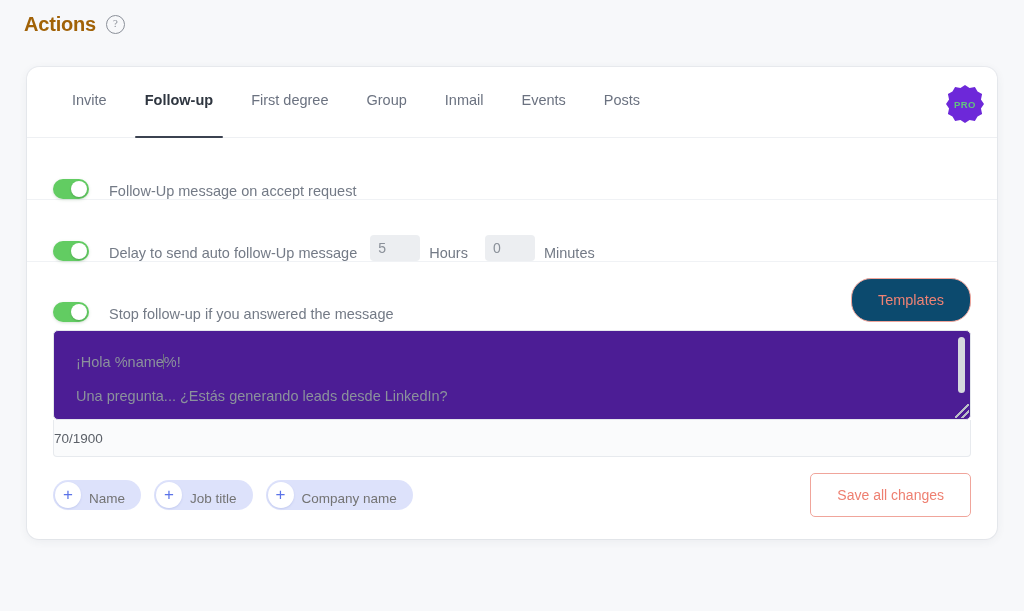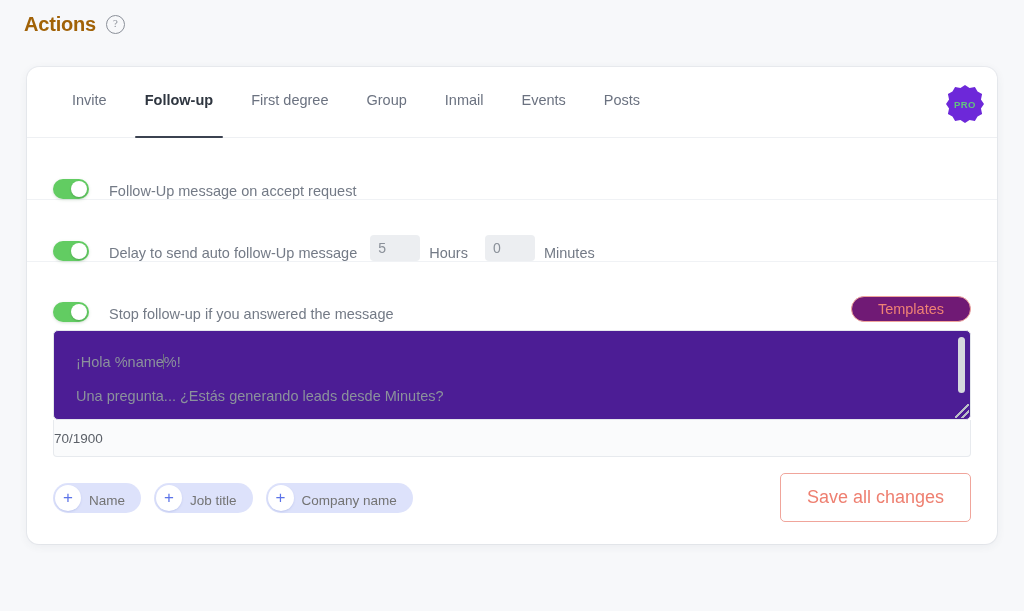--- a/index.html
+++ b/index.html
@@ -168,24 +168,24 @@
     font-size: 14.5px;
     color: #737a86;
     margin-right: 4px;
     margin-top: 42px;
   }
   .spacer { flex: 1 1 auto; }
 
   .templates-btn {
     border: 1px solid #f0a59b;
     color: #ef8274;
-    background: #701a75;
+    background: #0c4a6e;
     border-radius: 20px;
     font-size: 14.5px;
-    padding: 4px 26px;
+    padding: 13px 26px;
     cursor: pointer;
     font-family: "Liberation Sans", sans-serif;
   }
 
   
   .editor-wrap {
     padding: 8px 26px 0 26px;
   }
   .msg-area {
     position: relative;
@@ -284,21 +284,21 @@
   .chip-label {
     font-size: 13.5px;
     color: #737373;
     margin-top: 6px;
   }
   .save-btn {
     border: 1px solid #f0a59b;
     color: #ee7f70;
     background: #ffffff;
     border-radius: 5px;
-    font-size: 18px;
+    font-size: 14px;
     padding: 13px 26px;
     cursor: pointer;
     font-family: "Liberation Sans", sans-serif;
   }
 </style>
 </head>
 <body>
 
 <div class="page-header">
   <span class="page-title">Actions</span>
@@ -342,21 +342,21 @@
       <div class="knob"></div>
     </div>
     <span class="option-label">Stop follow-up if you answered the message</span>
     <span class="spacer"></span>
     <button class="templates-btn">Templates</button>
   </div>
 
   <div class="editor-wrap">
     <div class="msg-area">
       <div class="msg-line"><span>¡Hola %name</span><span class="caret"></span><span>%!</span></div>
-      <div class="msg-line">Una pregunta... ¿Estás generando leads desde Minutes?</div>
+      <div class="msg-line">Una pregunta... ¿Estás generando leads desde LinkedIn?</div>
       <div class="scroll-track">
         <div class="scroll-thumb"></div>
       </div>
       <div class="resize-handle"></div>
     </div>
     <div class="counter-bar">
       <span class="counter-text">70/1900</span>
     </div>
   </div>
 

